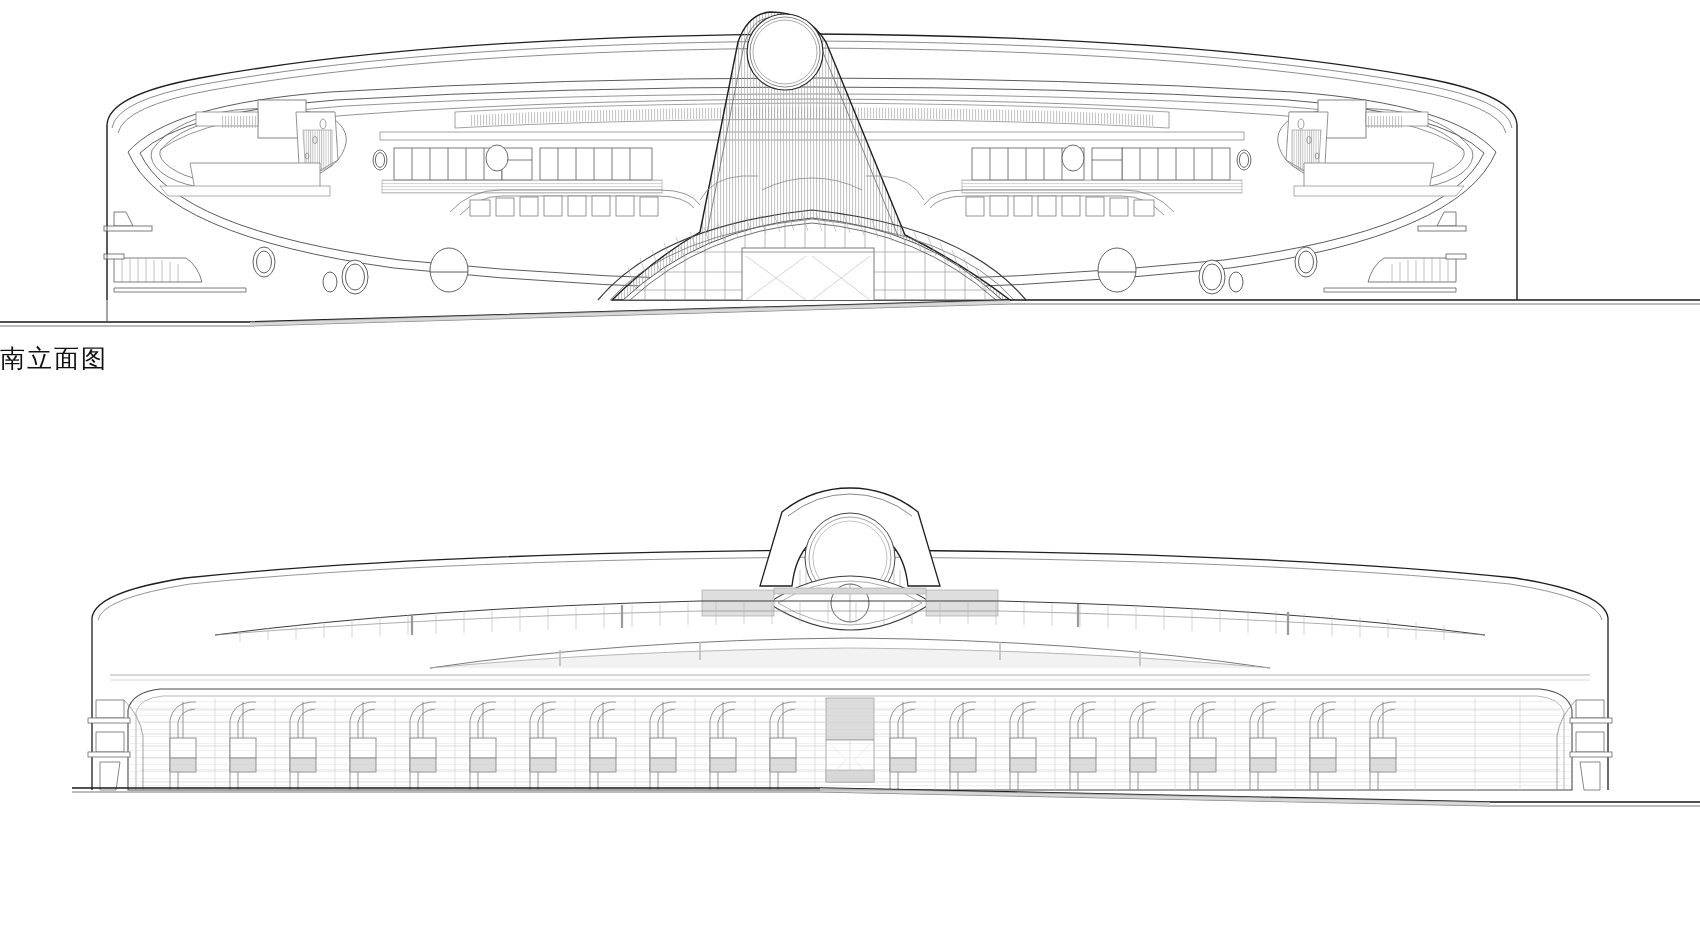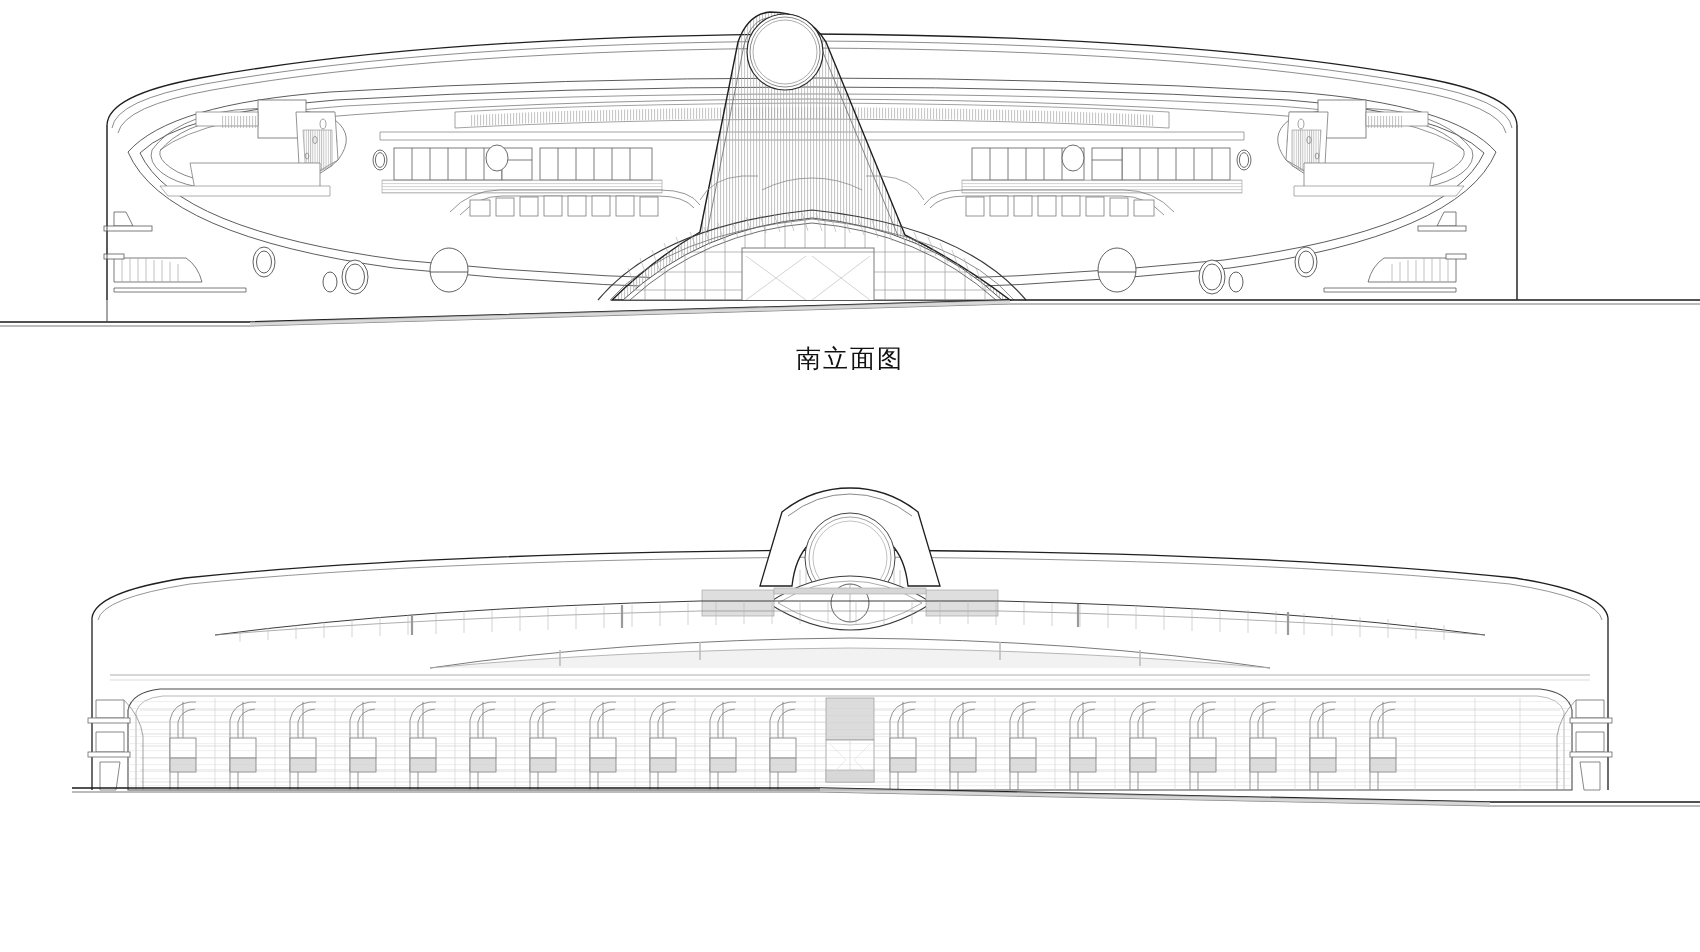--- a/index.html
+++ b/index.html
@@ -30,21 +30,21 @@
     display: block;
     width: 1700px;
   }
   #south-svg { height: 340px; }
   #north-svg { height: 400px; }
 
   .caption {
     position: absolute;
     left: 0;
     width: 1700px;
-    text-align: center;
+    text-align: left;
     font-size: 25px;
     line-height: 1.1;
     letter-spacing: 2px;
     color: #111111;
     font-family: "DejaVu Sans", "Liberation Sans", sans-serif;
     font-weight: 400;
   }
   #south-caption { top: 345px; }
 </style>
 </head>

